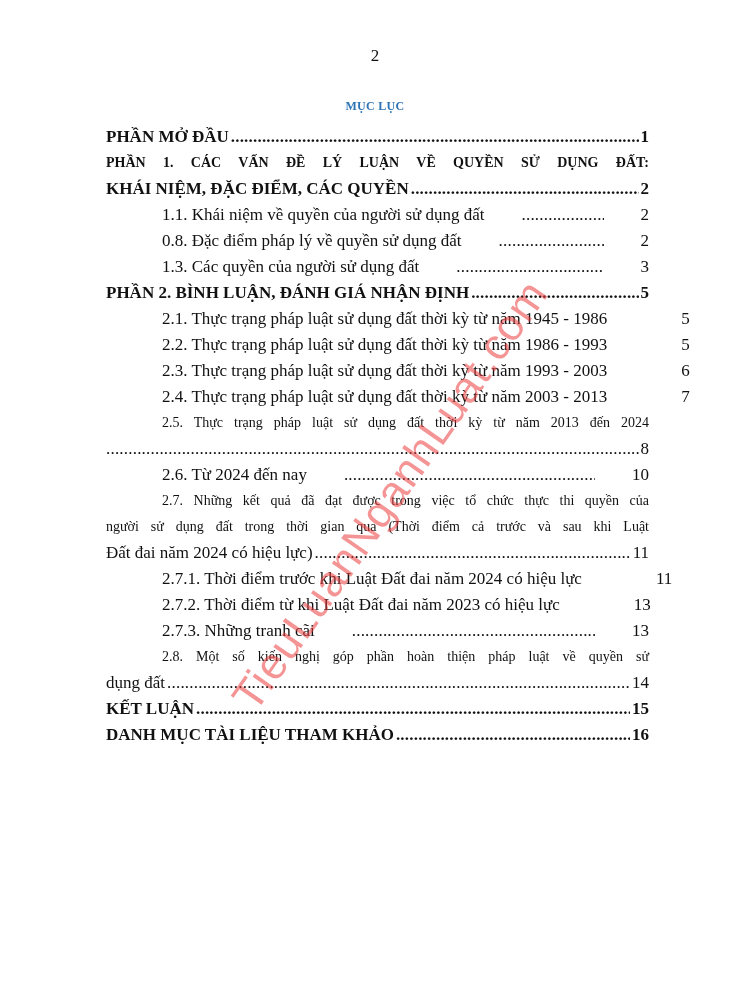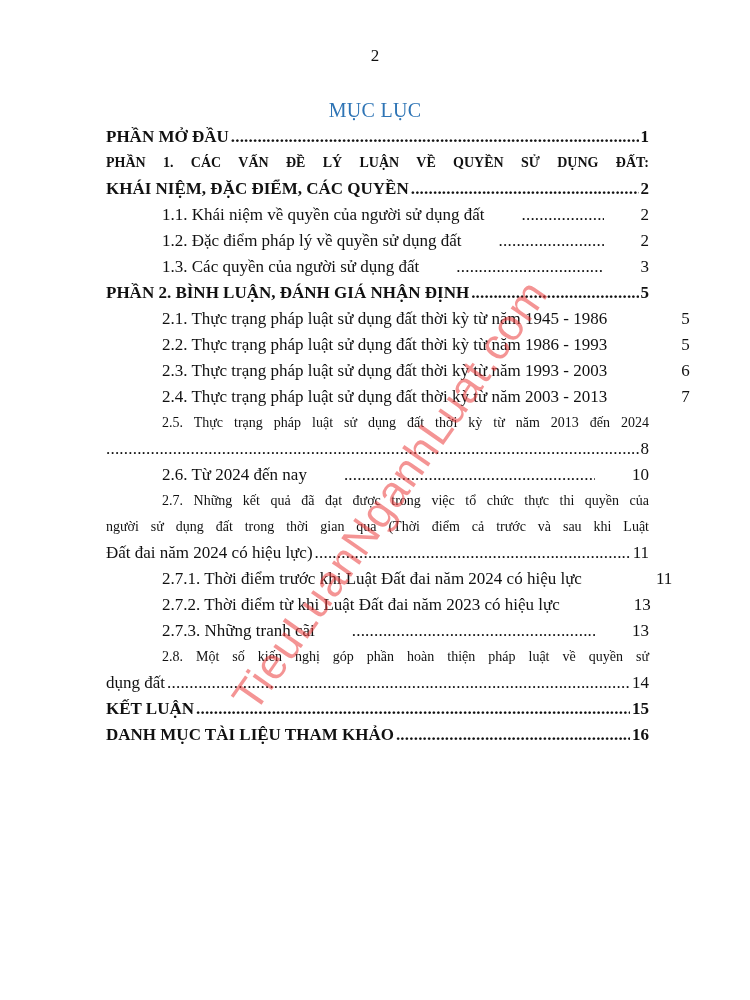--- a/index.html
+++ b/index.html
@@ -1,21 +1,21 @@
 <!DOCTYPE html>
 <html><head>
   <meta charset="utf-8">
   <style>
     html, body { margin: 0; padding: 0; background: #ffffff; }
     body { width: 750px; height: 1000px; position: relative; overflow: hidden;
            font-family: "Liberation Serif", "DejaVu Serif", serif; color: #111; }
     .page-number { position: absolute; top: 46px; left: 0; width: 750px; text-align: center;
                    font-size: 17px; }
     .toc-title { position: absolute; top: 99px; left: 0; width: 750px; text-align: center;
-                 font-size: 20px; font-weight: normal; color: #2e74b5; letter-spacing: 0.3px; }
+                 font-size: 12px; font-weight: bold; color: #2e74b5; letter-spacing: 0.3px; }
     .toc { position: absolute; top: 124px; left: 106px; width: 543px; }
     .row { display: flex; align-items: baseline; height: 26px; line-height: 26px; font-size: 17px;
            white-space: nowrap; }
     .row.bold { font-weight: bold; }
     .row.indent { padding-left: 56px; gap: 35px; }
     .row .label { flex: 0 0 auto; }
     .row .leader { flex: 1 1 auto; overflow: hidden; margin: 0 2px; }
     .row .leader::after { content: "................................................................................................................................................................................................................................................"; letter-spacing: 0.2px; }
     .row .page { flex: 0 0 auto; }
     .justified { display: block; height: 26px; line-height: 26px; font-size: 14px; text-align: justify;
@@ -47,21 +47,21 @@
     <span class="leader"></span>
     <span class="page">2</span>
   </div>
 
   <div class="row indent">
     <span class="label">1.1. Khái niệm về quyền của người sử dụng đất</span>
     <span class="leader"></span>
     <span class="page">2</span>
   </div>
   <div class="row indent">
-    <span class="label">1.2. Đặc điểm pháp lý về quyền sử dụng đất</span>
+    <span class="label">0.8. Đặc điểm pháp lý về quyền sử dụng đất</span>
     <span class="leader"></span>
     <span class="page">2</span>
   </div>
   <div class="row indent">
     <span class="label">1.3. Các quyền của người sử dụng đất</span>
     <span class="leader"></span>
     <span class="page">3</span>
   </div>
 
   <div class="row bold">

